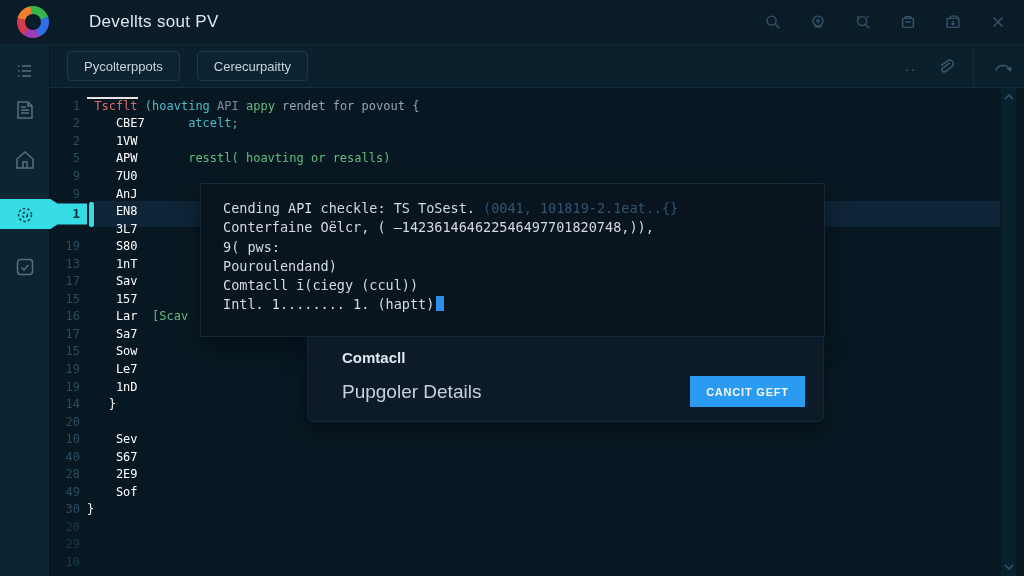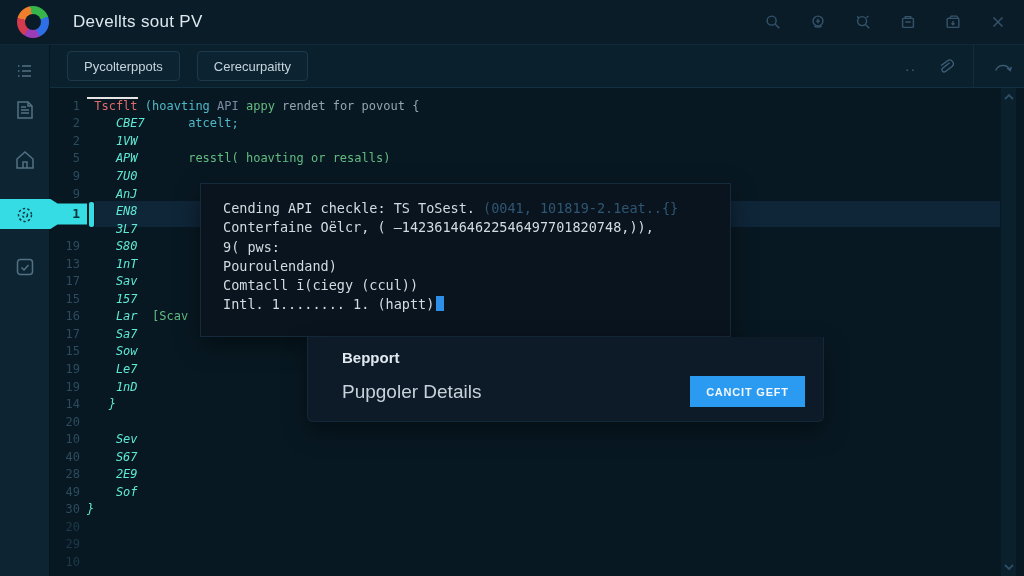--- a/index.html
+++ b/index.html
@@ -17,21 +17,21 @@
   }
   .logo{
     width:32px; height:32px; border-radius:50%; margin-left:17px;
     background:conic-gradient(from -10deg,#35b54a 0deg 80deg,#2e6fe8 80deg 165deg,#9b3db8 165deg 225deg,#d63a4e 225deg 295deg,#f07f2d 295deg 360deg);
     position:relative; flex:0 0 auto;
   }
   .logo::after{
     content:""; position:absolute; left:8px; top:8px; width:16px; height:16px;
     border-radius:50%; background:#0a1c28;
   }
-  .app-title{ margin-left:24px; font-size:17px; color:#dde7ee; letter-spacing:.3px; }
+  .app-title{ margin-left:40px; font-size:17px; color:#dde7ee; letter-spacing:.3px; }
   .topbar-icons{ margin-left:auto; display:flex; align-items:center; gap:25px; padding-right:16px; }
   .tb-icon{ width:20px; height:20px; color:#34536b; display:flex; align-items:center; justify-content:center; cursor:pointer; }
   .tb-icon svg{ width:18px; height:18px; stroke:currentColor; fill:none; stroke-width:1.6; }
   
   .tabrow{
     position:absolute; left:50px; top:45px; width:974px; height:43px;
     background:#0a202d; border-bottom:1px solid #123140;
     display:flex; align-items:center;gap:44px;
   }
   .tab{
@@ -59,42 +59,42 @@
   .sb-item svg{ width:24px; height:24px; stroke:currentColor; fill:none; stroke-width:1.5; }
   .sb-item.on{ color:#093a44; z-index:4; }
   
   .editor{ position:absolute; left:50px; top:88px; width:952px; height:488px; padding-top:9px; }
   .erow{ display:flex; height:17.55px; align-items:center;
     font-family:"DejaVu Sans Mono", monospace; font-size:12px; cursor:text; }
   .enum{ width:37px; text-align:right; padding-right:7px; color:#2b4c5e; flex:0 0 auto;
     font-family:"DejaVu Sans Mono", monospace; }
   .erow.faint .enum{ color:#1c3a49; }
   .eline{ white-space:pre; flex:1; }
-  .c-tok{ color:#5eead4;font-style:italic; } .c-red{ color:#df6b6b; border-top:2px solid #e5e5e5; }
+  .c-tok{ color:#ffffff; } .c-red{ color:#df6b6b; border-top:2px solid #e5e5e5; }
   .c-cyan{ color:#4fb8c6; } .c-green{ color:#63bb80; } .c-dim{ color:#7b8aa0; }
   .c-plain{ color:#93a5b2; }
   
   .hl-band{
     position:absolute; left:0; top:199px; width:87px; height:30px; background:#36dce4; z-index:3;
     clip-path:polygon(0 0,58% 0,66% 15%,100% 15%,100% 85%,66% 85%,58% 100%,0 100%);
   }
   .hl-num{ position:absolute; right:7px; top:7px; font:bold 13px "DejaVu Sans Mono", monospace; color:#07323b; }
   .cursor-bar{ position:absolute; left:89px; top:202px; width:5px; height:25px; background:#36dce4; border-radius:2px; z-index:3; }
   .row-hl{ position:absolute; left:95px; top:201px; width:905px; height:26px; background:#0f2639; z-index:0; }
   
   .scrollstrip{
     position:absolute; right:8px; top:88px; width:15px; height:488px; background:#0b202d;
     display:flex; flex-direction:column; justify-content:space-between; align-items:center;
     padding:4px 0; z-index:2;
   }
   .ss-chev{ color:#2c4d63; font-size:10px; cursor:pointer; width:12px; height:10px; }
   .ss-chev svg{ width:12px; height:10px; stroke:currentColor; fill:none; stroke-width:1.8; }
   
   .console{
-    position:absolute; left:200px; top:183px; width:531px; height:154px;
+    position:absolute; left:200px; top:183px; width:625px; height:154px;
     background:#0a141e; border:1px solid #152a3b; box-shadow:0 8px 24px rgba(0,0,0,.45);
     padding:15px 0 0 22px; z-index:5;
     font-family:"DejaVu Sans Mono", monospace; font-size:13.5px; line-height:19.3px;
     white-space:pre;
   }
   .k-light{ color:#d3dbe2; } .k-dim{ color:#2f5673; }
   .caret{ display:inline-block; width:8px; height:15px; background:#2d8fe8; vertical-align:-2px; margin-left:2px; }
   
   .dialog{
     position:absolute; left:307px; top:337px; width:517px; height:85px;
@@ -342,18 +342,18 @@
     <div class="ss-chev">
       <svg viewBox="0 0 12 10">
           <path d="M2 3 6 7l4-4"></path>
         </svg>
     </div>
   </div>
 
   <div class="console" id="console"><div><span class="k-light">Cending API checkle: TS ToSest. </span><span class="k-dim">(0041, 101819-2.1eat..{}</span></div><div><span class="k-light">Conterfaine Oëlcr, ( —142361464622546497701820748,)),</span></div><div><span class="k-light">9( pws:</span></div><div><span class="k-light">Pouroulendand)</span></div><div><span class="k-light">Comtacll ī(ciegy (ccul))</span></div><div><span class="k-light">Intl. 1........ 1. (haptt)</span><span class="caret"></span></div></div>
 
   <div class="dialog">
-    <div class="dlg-title">Bepport</div>
+    <div class="dlg-title">Comtacll</div>
     <div class="dlg-label">Pupgoler Details</div>
     <button class="dlg-btn">CANCIT GEFT</button>
   </div>
 
 </div>
 
 </body></html>

